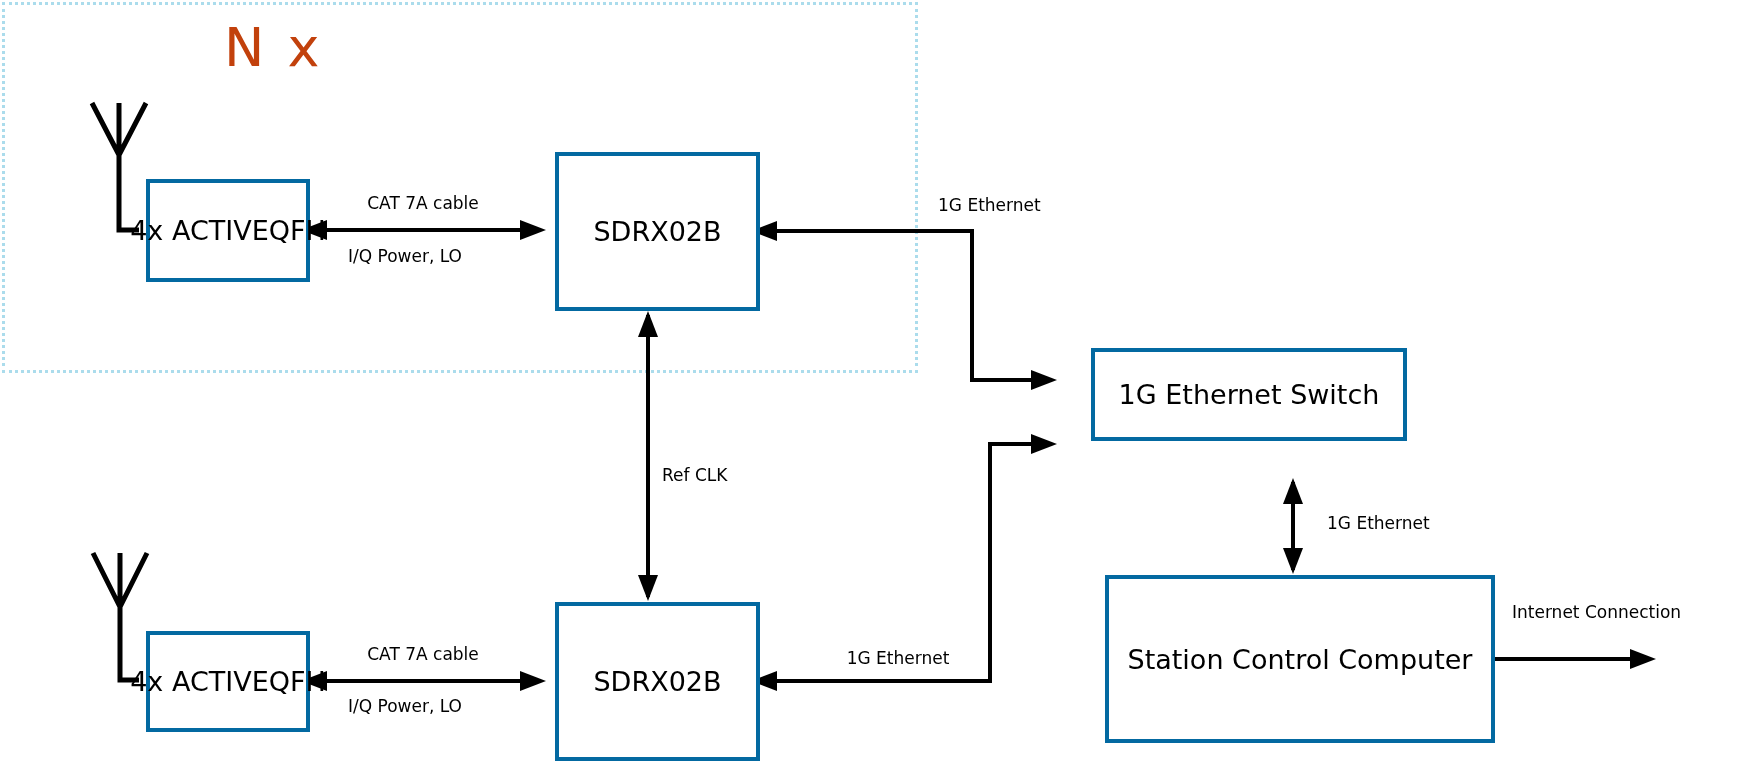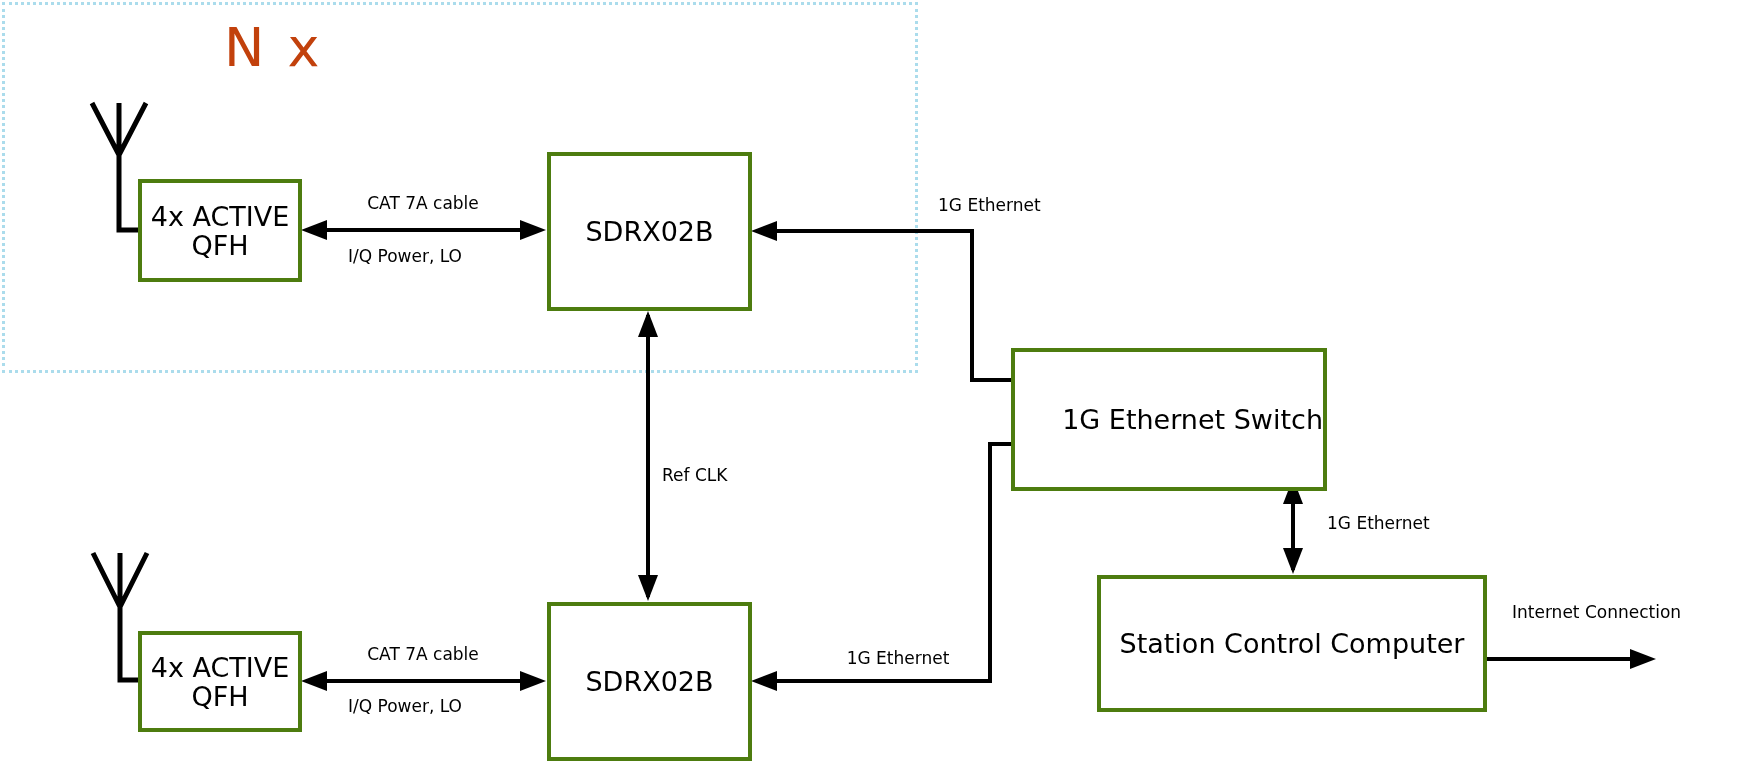--- a/index.html
+++ b/index.html
@@ -3,44 +3,44 @@
 <meta charset="utf-8">
 <style>
   html,body{margin:0;padding:0;background:#ffffff;}
   .canvas{
     position:relative;width:1746px;height:764px;background:#ffffff;overflow:hidden;
     font-family:"DejaVu Sans","Liberation Sans",sans-serif;color:#000;
   }
   .layer{position:absolute;left:0;top:0;width:1746px;height:764px;}
   svg.layer{pointer-events:none;}
   .node{
-    position:absolute;box-sizing:border-box;background:#ffffff;border:4px solid #4d7c0f;
-    display:flex;flex-direction:column;align-items:center;justify-content:center;
-    text-align:center;font-size:27px;line-height:29px;white-space:nowrap;
+    position:absolute;box-sizing:border-box;background:#ffffff;border:4px solid #0369a1;
+    display:flex;flex-direction:row;align-items:center;justify-content:center;
+    text-align:center;font-size:27px;line-height:29px;white-space:nowrap;margin-left:8px;
   }
   .lbl{
     position:absolute;font-size:17px;line-height:28px;white-space:nowrap;
   }
   .lbl.centered{transform:translateX(-50%);}
   .group-box{
     position:absolute;box-sizing:border-box;
     left:2px;top:2px;width:916px;height:371px;
     border:3px dotted #abdcec;background:transparent;
   }
   .nx{
     position:absolute;left:224px;top:18px;
     font-size:54px;line-height:60px;color:#c2410c;letter-spacing:3px;white-space:nowrap;
   }
   
   .qfh-top   {left:138px;top:179px;width:164px;height:103px;}
   .sdrx-top  {left:547px;top:152px;width:205px;height:159px;}
   .qfh-bot   {left:138px;top:631px;width:164px;height:101px;}
   .sdrx-bot  {left:547px;top:602px;width:205px;height:159px;}
-  .eth-switch{left:1011px;top:348px;width:316px;height:143px;align-items:flex-end;}
-  .station   {left:1097px;top:575px;width:390px;height:137px;}
+  .eth-switch{left:1083px;top:348px;width:316px;height:93px;}
+  .station   {left:1097px;top:575px;width:390px;height:168px;}
 </style>
 </head>
 <body>
 
 <div class="canvas">
 
   <div class="group-box"></div>
   <div class="nx">N x</div>
 
   <svg class="layer" viewBox="0 0 1746 764">

